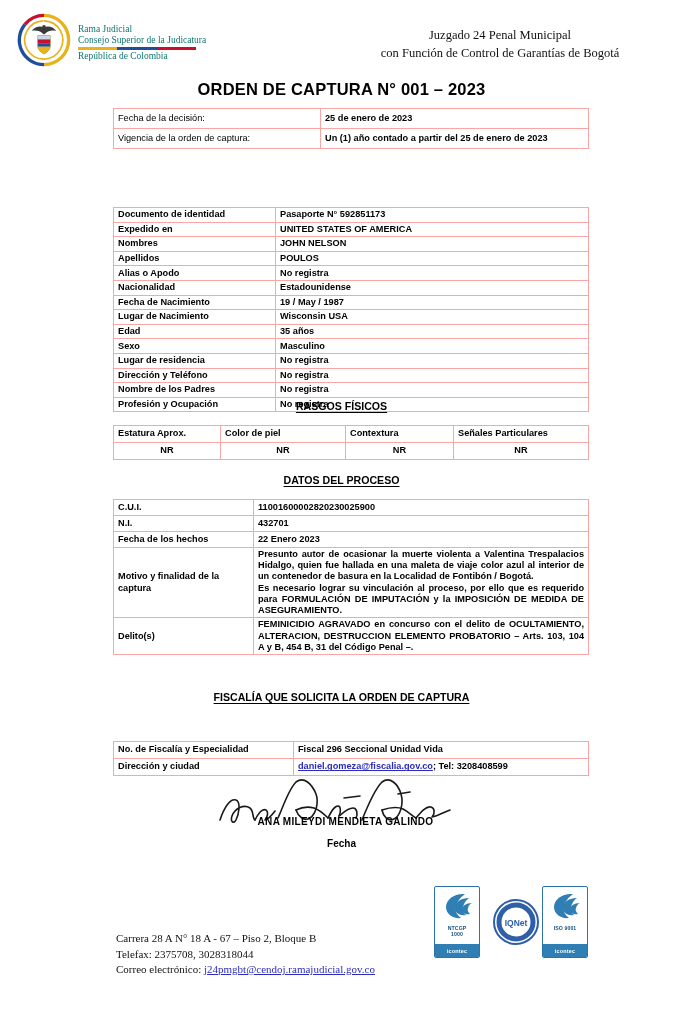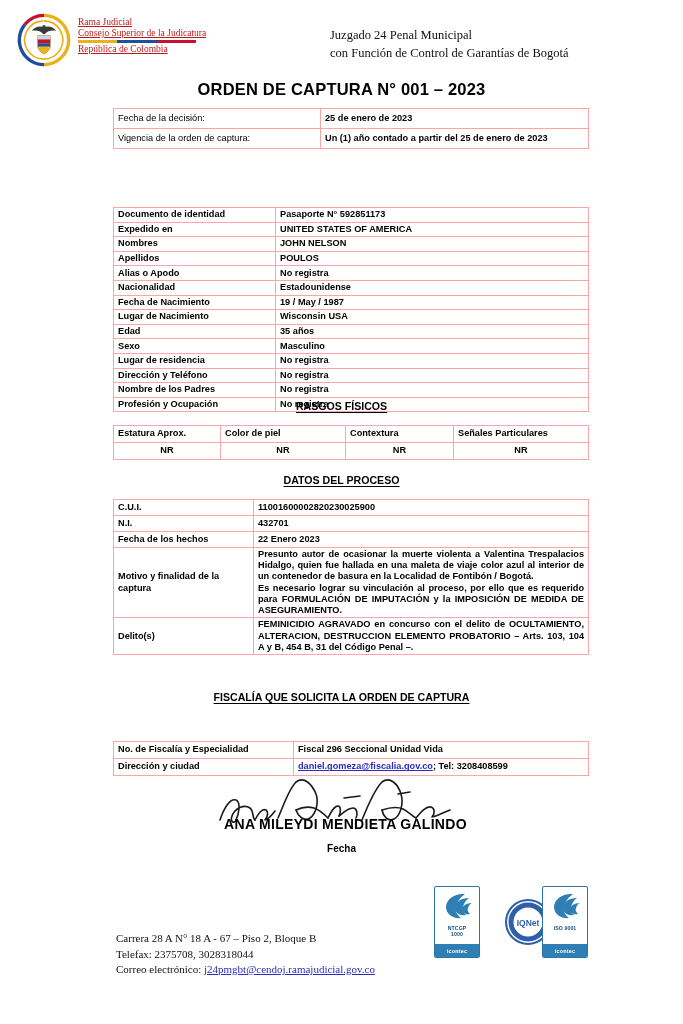--- a/index.html
+++ b/index.html
@@ -35,42 +35,41 @@
     width: 240px;
     height: 58px;
   }
   .emblem {
     position: absolute;
     left: 0; top: 0;
     width: 56px; height: 56px;
   }
   .logo-text {
     position: absolute;
-    left: 62px; top: 5px;
+    left: 62px; top: 12px;
     width: 180px;
     font-family: "Liberation Serif", serif;
-    color: #b91c1c;
+    color: #0f766e;
     line-height: 1.12;
-    text-decoration: underline;
   }
   .logo-line1 { font-size: 9.5px; }
   .logo-line2 { font-size: 9.5px; }
   .tricolor-rule {
     width: 118px; height: 3px;
     margin: 1.5px 0 1.5px 0;
     background: linear-gradient(to right,
        #e8b21c 0 33.33%, #1f4f9c 33.33% 66.66%, #c8102e 66.66% 100%);
   }
   .logo-line3 { font-size: 9.5px; }
 
   .court-title {
     position: absolute;
     left: 330px; top: 18px;
     width: 340px;
-    text-align: left;
+    text-align: center;
     font-family: "Liberation Serif", serif;
     font-size: 12.5px;
     line-height: 1.45;
     color: #111;
   }
 
   
   .doc-title {
     position: absolute;
     left: 0; top: 80px;
@@ -153,21 +152,21 @@
     position: absolute;
     left: 0; top: 770px;
     width: 683px;
     text-align: center;
   }
   .sig-svg {
     display: block;
     margin: 0 auto;
   }
   .sig-name {
-    font-size: 14px;
+    font-size: 10px;
     font-weight: bold;
     letter-spacing: 0.3px;
     margin-top: -14px;
     position: relative;
     padding-left: 8px;
   }
   .sig-role {
     font-size: 10px;
     font-weight: bold;
     margin-top: 11px;
@@ -224,21 +223,21 @@
     color: #fff;
     font-size: 5.4px;
     font-weight: bold;
     display: flex;
     align-items: center;
     justify-content: center;
     letter-spacing: 0.2px;
   }
   .iqnet {
     position: absolute;
-    left: 74px; top: 14px;
+    left: 62px; top: 14px;
     width: 48px; height: 48px;
   }
 </style>
 </head>
 <body>
 
 <div class="page">
 
   <div class="header">
 

